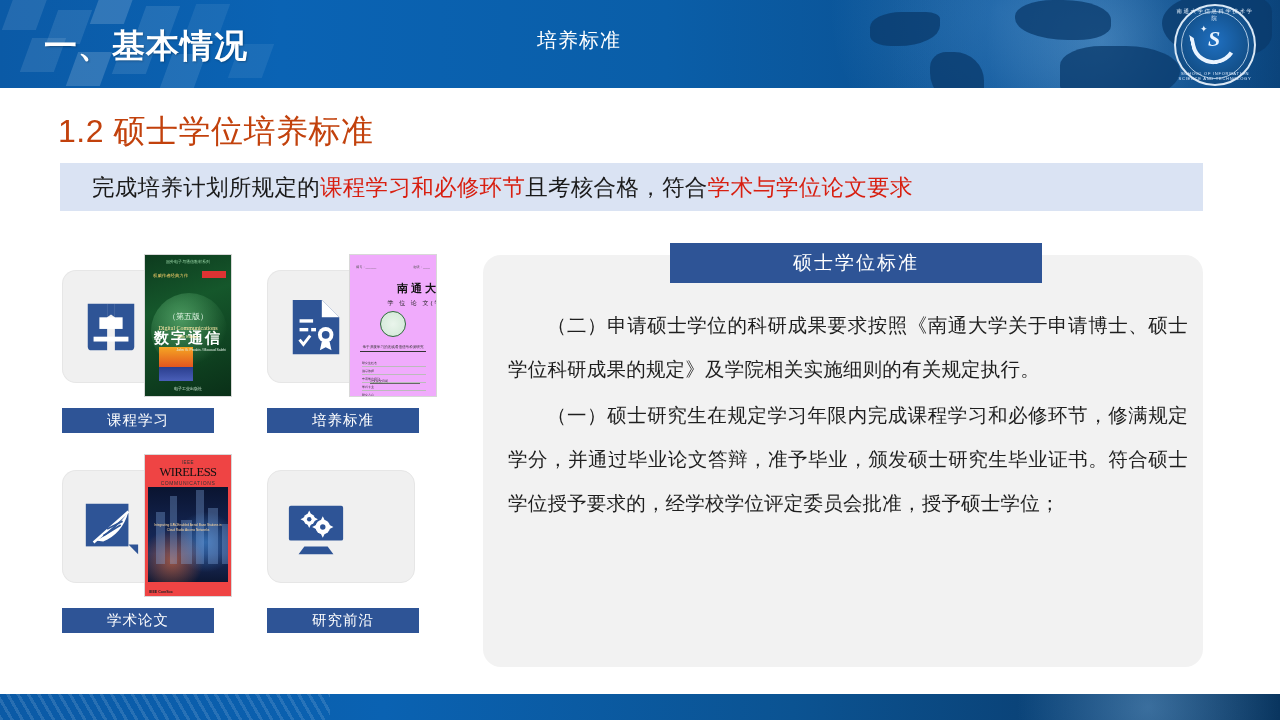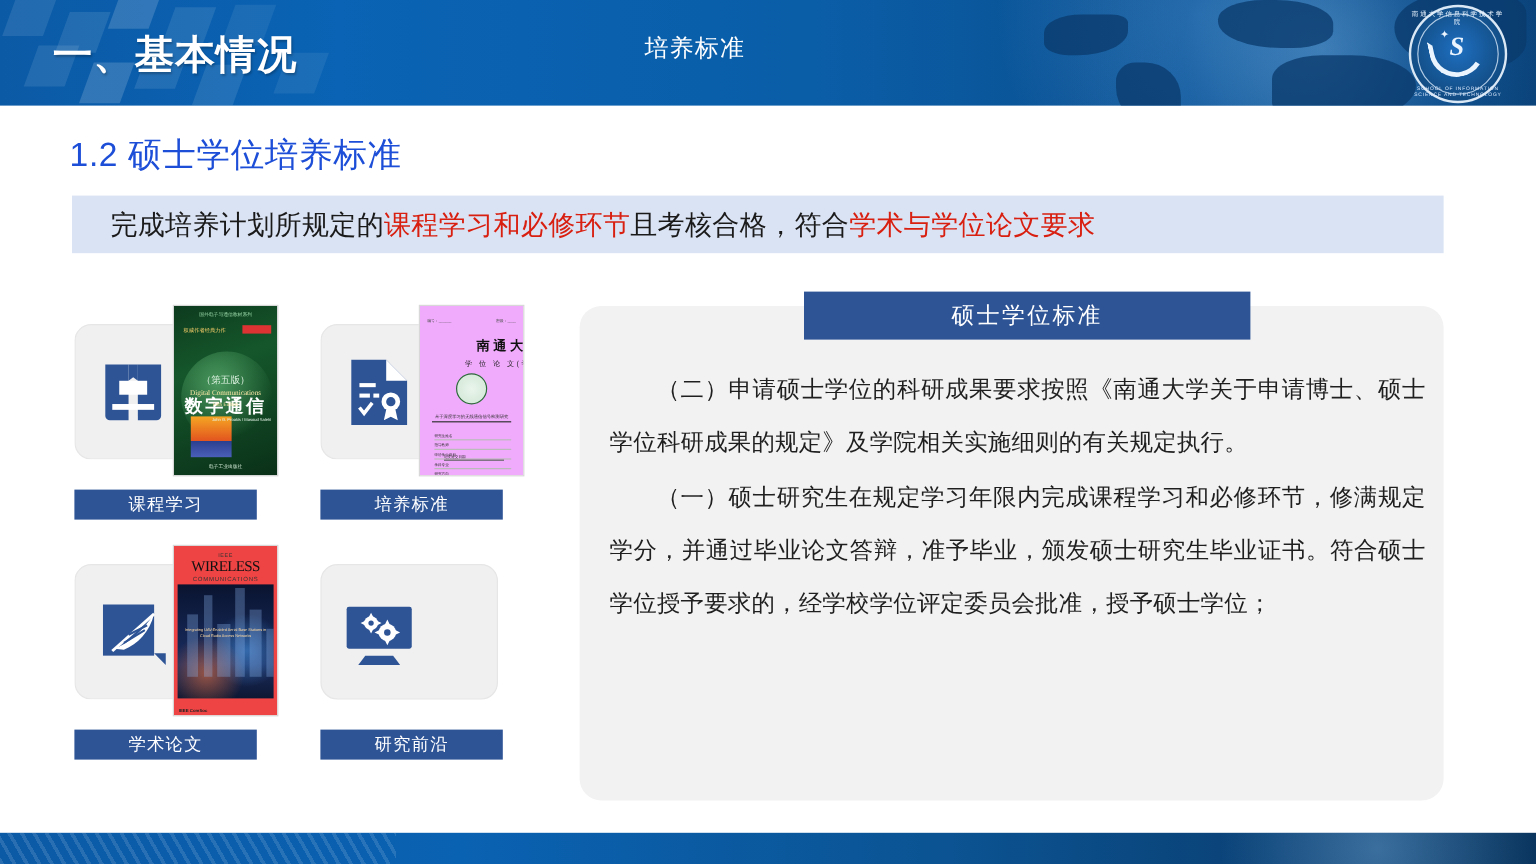--- a/index.html
+++ b/index.html
@@ -62,21 +62,21 @@
     font-size: 5.4px; color: #eaf4ff; letter-spacing: 1.6px;
   }
   .logo-en {
     position: absolute; left: 0; bottom: 5px; width: 82px; text-align: center;
     font-size: 4.1px; color: #dbeaff; letter-spacing: 0.7px;
   }
 
   
   .sec-title {
     position: absolute; left: 58px; top: 110px;
-    font-size: 28px; color: #1d4ed8; letter-spacing: 0.5px;
+    font-size: 32px; color: #c2410c; letter-spacing: 0.5px;
   }
 
   
   .banner {
     position: absolute; left: 60px; top: 163px; width: 1143px; height: 48px;
     background: #dae3f3; display: flex; align-items: center;
   }
   .banner-text {
     padding-left: 32px; font-size: 22.5px; color: #1a1a1a; white-space: nowrap; letter-spacing: 0.3px;
   }

